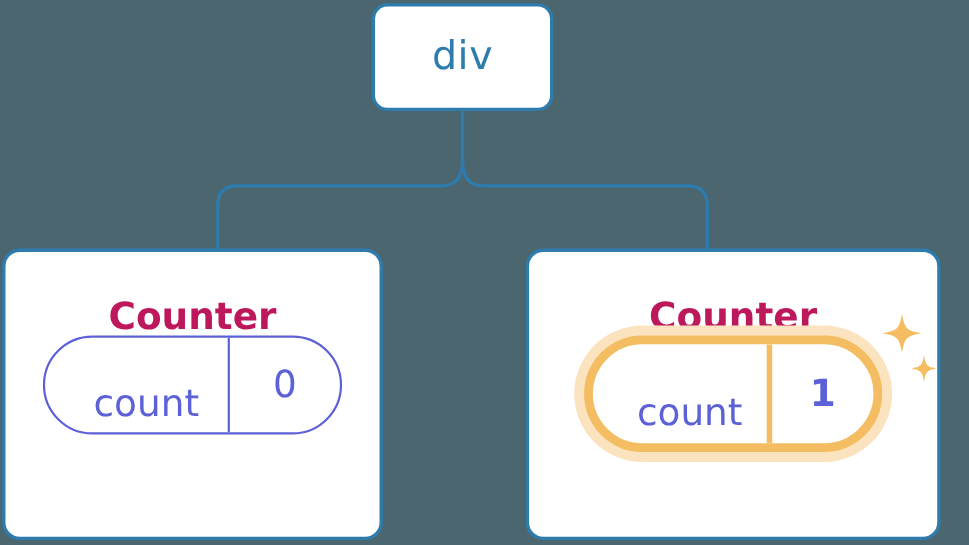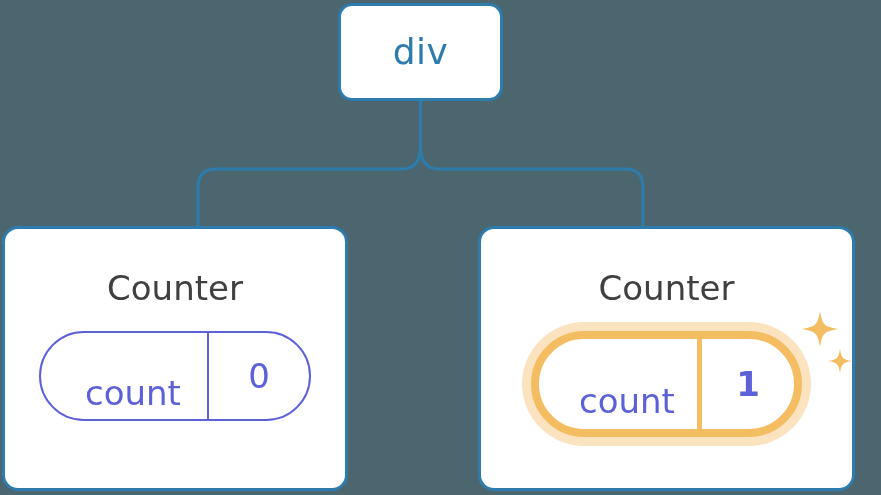--- a/index.html
+++ b/index.html
@@ -70,25 +70,24 @@
     width: 346px;
     height: 265px;
   }
   #node-counter-right {
     left: 478px;
     top: 226px;
     width: 377px;
     height: 265px;
   }
   .counter-title {
-    color: #404040;
+    color: #be185d;
     font-size: 34px;
     line-height: 1;
-    font-weight: 400;
-    margin-bottom: 26px;
+    font-weight: 700;
   }
 
   
   .pill-wrap {
     position: relative;
     display: flex;
     align-items: center;
     justify-content: center;
   }
   .pill {

